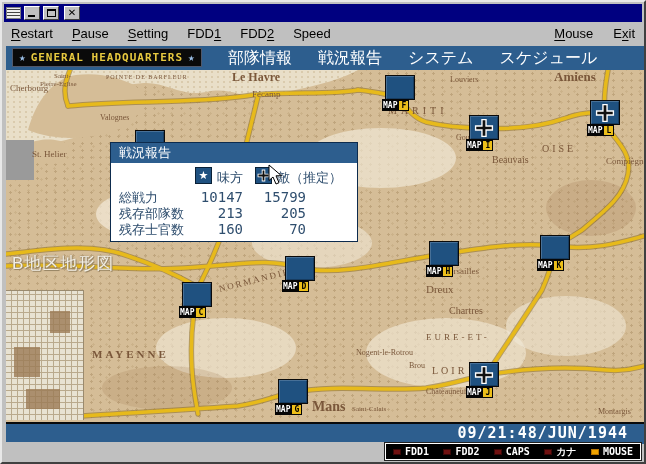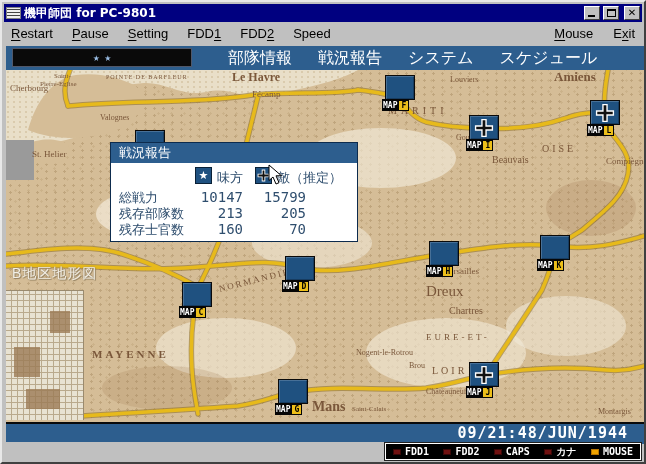--- a/index.html
+++ b/index.html
@@ -52,21 +52,21 @@
     display:flex;align-items:center;justify-content:center;z-index:3;cursor:pointer;}
   .mlabel{position:absolute;height:12px;background:#050505;color:#fff;display:flex;align-items:center;
     font:bold 8px "DejaVu Sans Mono",monospace;padding:1px 1px;z-index:4;cursor:pointer;}
   .mletter{background:#edbf1a;color:#000;font-weight:bold;padding:0 2px;margin-left:2px;}
   .inset{position:absolute;left:0;top:220px;width:78px;height:130px;background:#e8e2d2;z-index:2;
     background-image:repeating-linear-gradient(0deg,transparent 0 5px,#b9a98c 5px 6px),
       repeating-linear-gradient(90deg,transparent 0 5px,#b9a98c 5px 6px);
     border-right:1px solid #9a8a6e;border-top:1px solid #9a8a6e;}
   .inset .blk{position:absolute;background:#9b7b55;opacity:.8;}
   .gray-block{position:absolute;left:0;top:70px;width:28px;height:40px;background:#9a9a9a;z-index:2;}
-  .inset-label{position:absolute;left:6px;top:195px;color:#f2efe6;font-size:14px;letter-spacing:1px;
+  .inset-label{position:absolute;left:6px;top:182px;color:#f2efe6;font-size:17px;letter-spacing:1px;
     z-index:5;text-shadow:0 0 2px #8a7a5e,1px 1px 0 #a08c6a;font-family:Liberation Sans, sans-serif;}
   
   .dialog{position:absolute;left:104px;top:96px;width:248px;height:100px;background:#fff;
     border:1px solid #0d2b4d;z-index:10;}
   .dialog-title{height:20px;background:#2d5e8e;color:#fff;font-size:13px;display:flex;
     align-items:center;padding-left:8px;font-family:"DejaVu Sans",sans-serif;}
   .dialog-body{position:relative;height:78px;color:#2f4e6e;font-family:"DejaVu Sans",sans-serif;}
   .chip{position:absolute;width:17px;height:17px;background:#1f5180;border:1px solid #0a2136;
     display:flex;align-items:center;justify-content:center;color:#fff;font-size:11px;line-height:1;}
   .hdr-label{position:absolute;font-size:13px;white-space:nowrap;}
@@ -87,21 +87,20 @@
   .led{width:8px;height:6px;background:#701010;border:1px solid #3a0606;}
   .led.lit{background:#f0a400;border-color:#b87400;}
 </style>
 </head>
 <body>
 
 <div class="window">
 
   <div class="titlebar">
     <div class="app-icon"></div>
-    <div class="title-text">機甲師団 for PC-9801</div>
     <div class="win-btn">
         <div class="g-min"></div>
       </div>
     <div class="win-btn">
         <div class="g-max"></div>
       </div>
     <div class="win-btn close">
         <span class="g-close">✕</span>
       </div>
   </div>
@@ -251,37 +250,38 @@
         <span class="place" style="left: 226px; top: 1px; font-size: 12px; font-weight: bold;">Le Havre</span>
         <span class="place" style="left: 246px; top: 20px; font-size: 9px; text-align: center;">Fécamp</span>
         <span class="place" style="left: 548px; top: 0px; font-size: 13px; font-weight: bold;">Amiens</span>
         <span class="place" style="left: 382px; top: 36px; font-size: 10px; letter-spacing: 4px;">MARITI</span>
         <span class="place" style="left: 444px; top: 6px; font-size: 8px;">Louviers</span>
         <span class="place" style="left: 450px; top: 64px; font-size: 8px;">Gournay</span>
         <span class="place" style="left: 486px; top: 85px; font-size: 10px;">Beauvais</span>
         <span class="place" style="left: 536px; top: 74px; font-size: 10px; letter-spacing: 3px;">OISE</span>
         <span class="place" style="left: 600px; top: 87px; font-size: 9px;">Compiègne</span>
         <span class="place" style="left: 438px; top: 197px; font-size: 9px;">Versailles</span>
-        <span class="place" style="left: 420px; top: 214px; font-size: 15px;">Dreux</span>
+        <span class="place" style="left: 420px; top: 214px; font-size: 11px;">Dreux</span>
         <span class="place" style="left: 443px; top: 236px; font-size: 10px;">Chartres</span>
         <span class="place" style="left: 212px; top: 206px; font-size: 9px; letter-spacing: 2px; transform: rotate(-14deg);">NORMANDIE</span>
         <span class="place" style="left: 86px; top: 279px; font-size: 11px; font-weight: bold; letter-spacing: 3px;">MAYENNE</span>
         <span class="place" style="left: 306px; top: 330px; font-size: 14px; font-weight: bold;">Mans</span>
         <span class="place" style="left: 420px; top: 263px; font-size: 9px; letter-spacing: 3px;">EURE-ET-</span>
         <span class="place" style="left: 426px; top: 296px; font-size: 10px; letter-spacing: 3px;">LOIR</span>
         <span class="place" style="left: 350px; top: 279px; font-size: 8px;">Nogent-le-Rotrou</span>
         <span class="place" style="left: 403px; top: 292px; font-size: 8px;">Brou</span>
         <span class="place" style="left: 420px; top: 318px; font-size: 8px;">Châteauneuf</span>
         <span class="place" style="left: 346px; top: 336px; font-size: 7px;">Saint-Calais</span>
         <span class="place" style="left: 592px; top: 338px; font-size: 8px;">Montargis</span>
       </div>
 
     <div class="gh">
       <div class="hq-box">
         <span class="hq-star">★</span>
+        <span>GENERAL HEADQUARTERS</span>
         <span class="hq-star">★</span>
       </div>
       <div class="gh-menu" id="gh-menu">
           <span style="cursor: pointer;">部隊情報</span>
           <span style="cursor: pointer;">戦況報告</span>
           <span style="cursor: pointer;">システム</span>
           <span style="cursor: pointer;">スケジュール</span>
         </div>
     </div>
 

